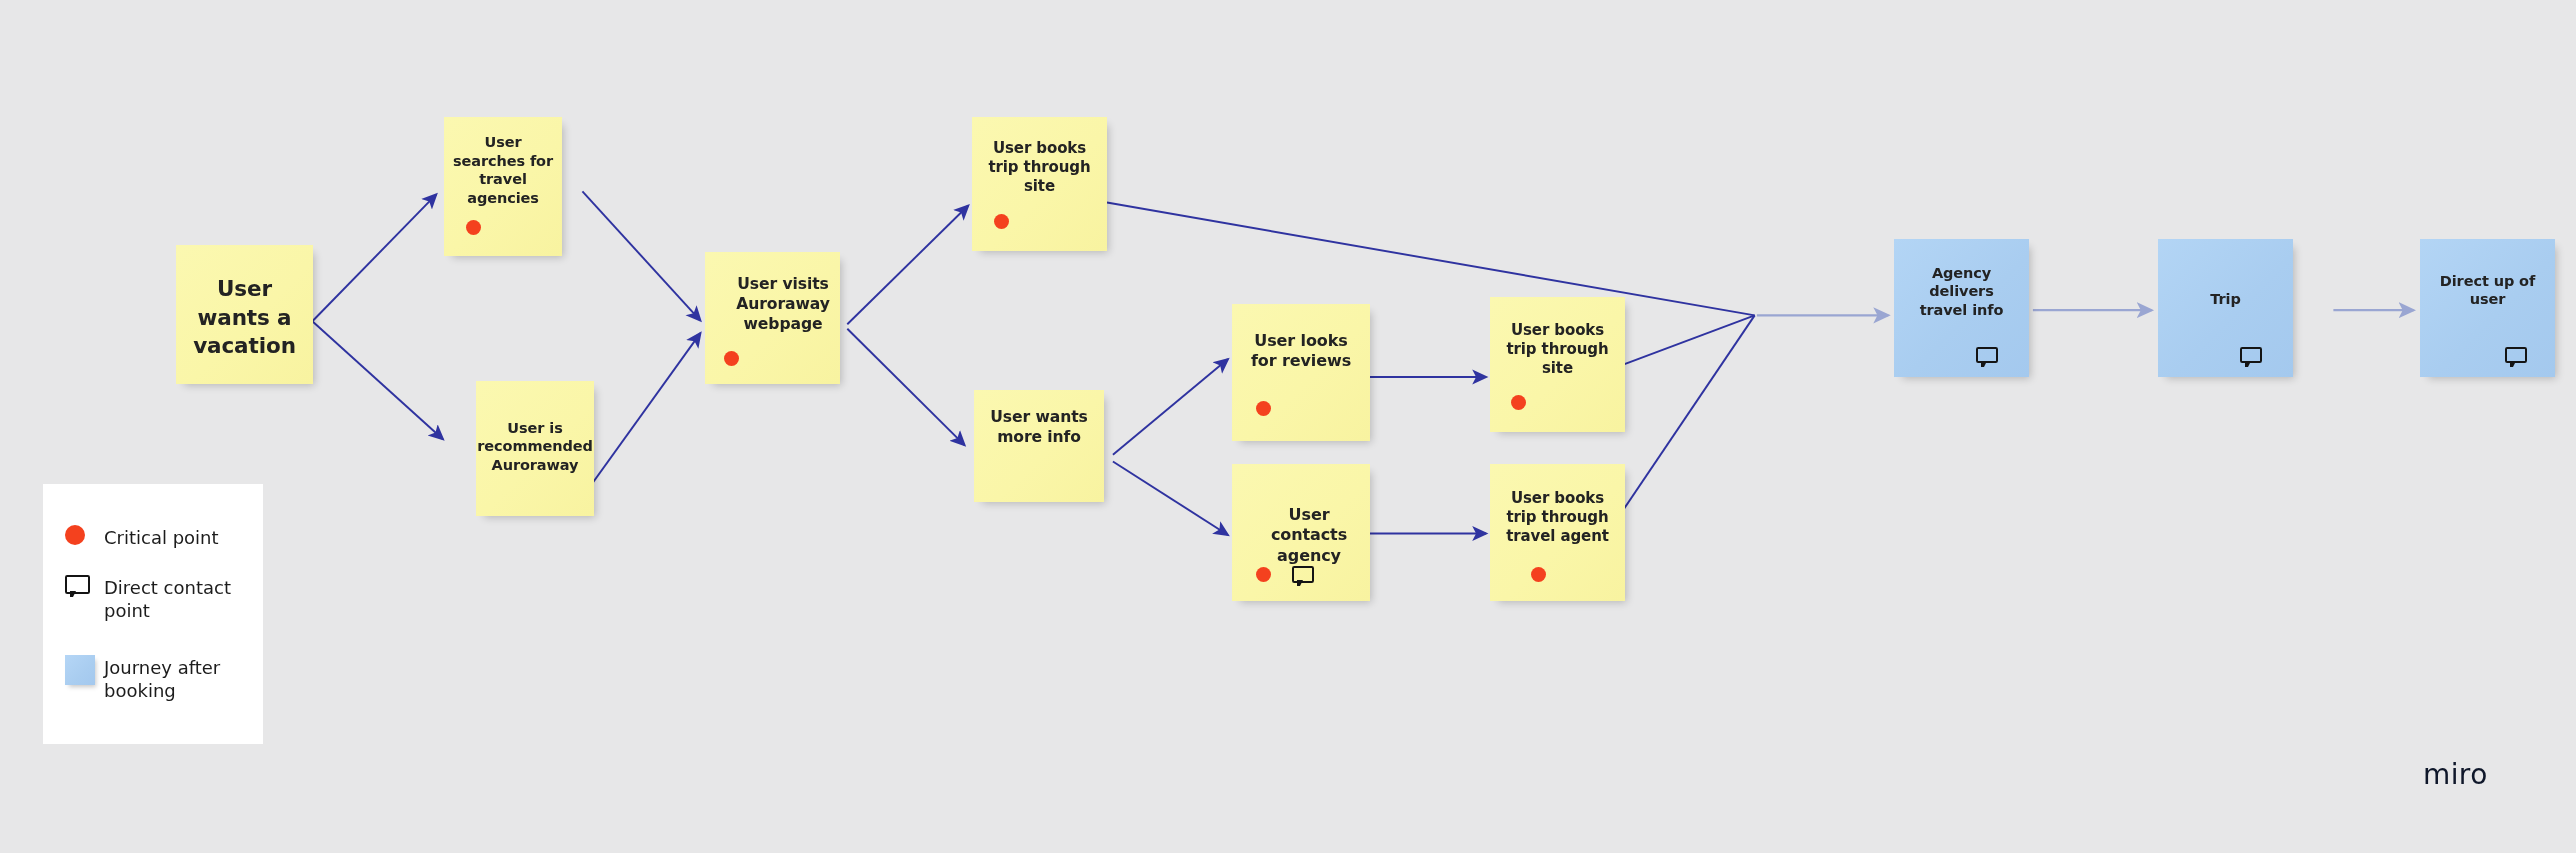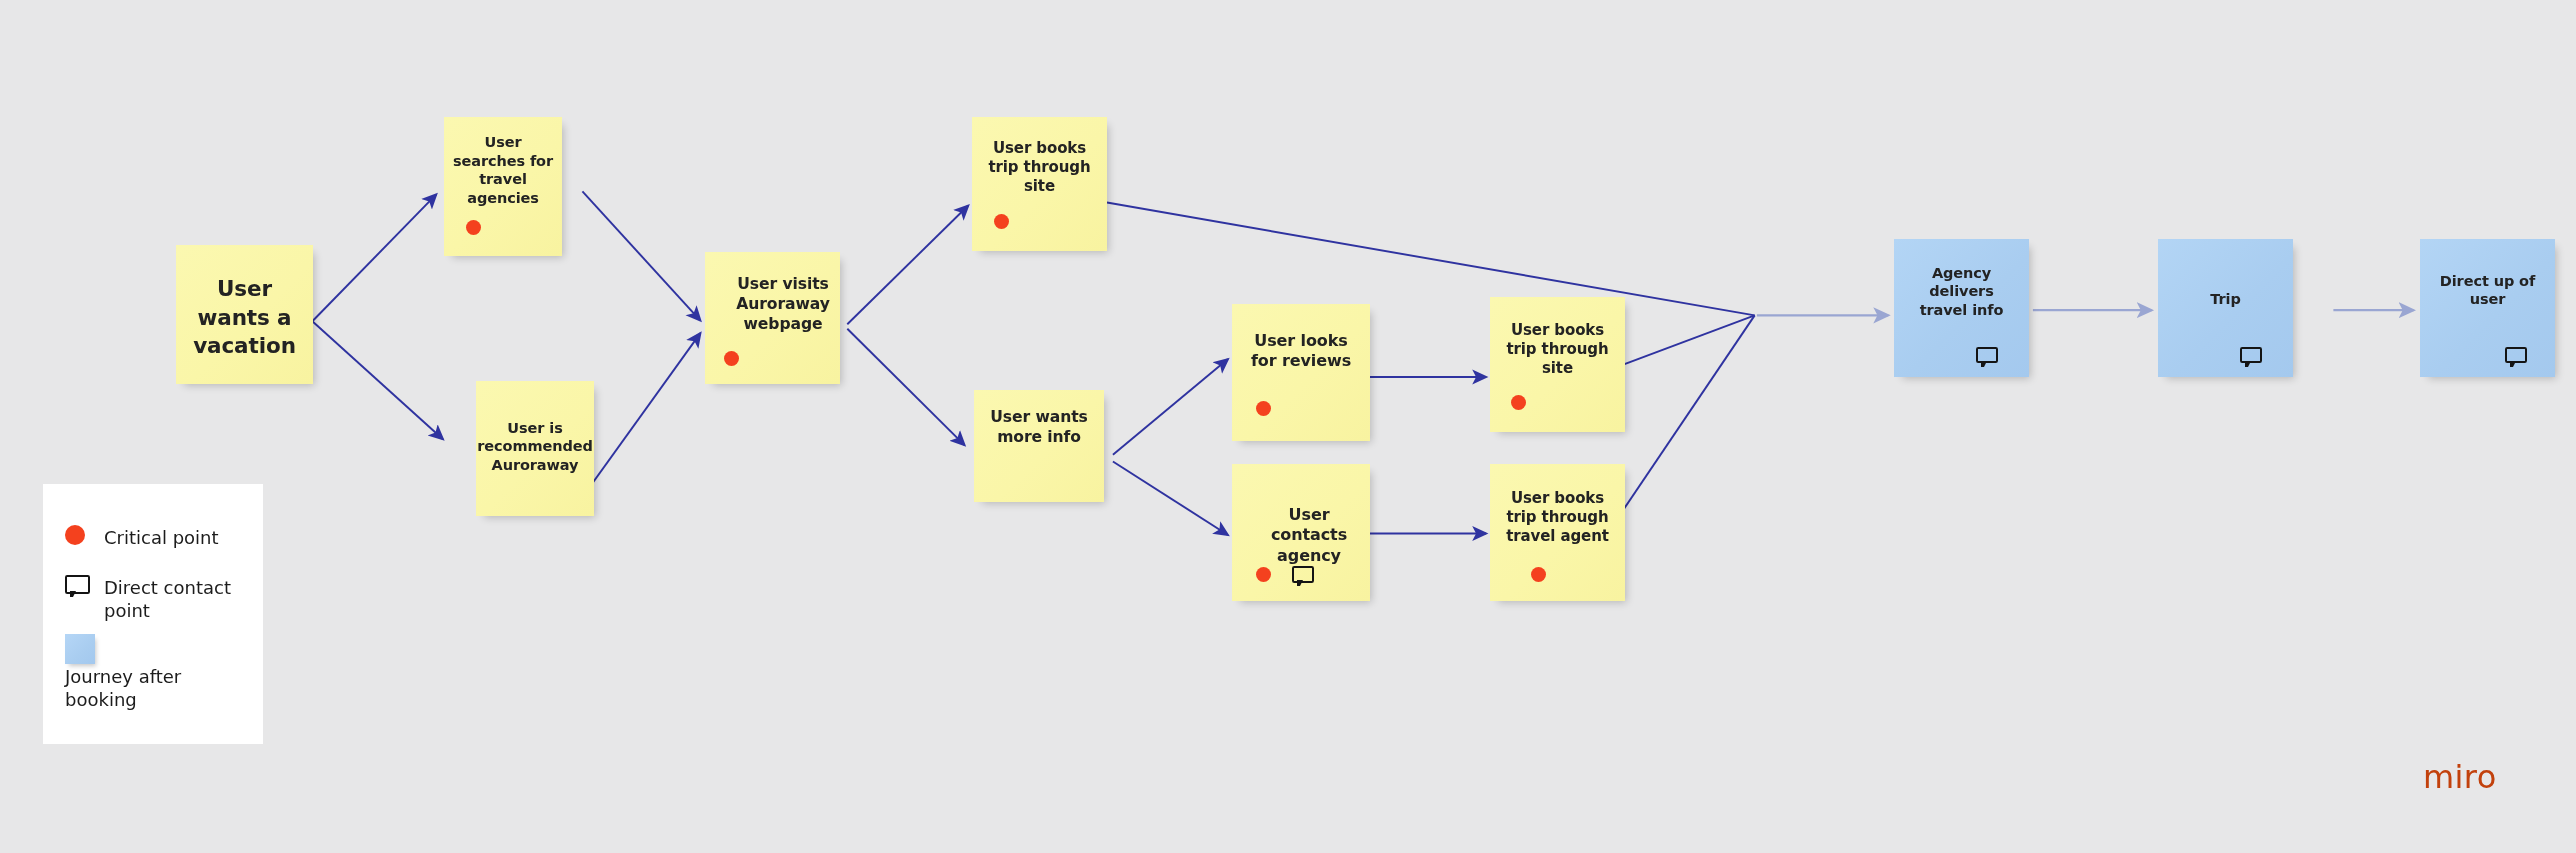--- a/index.html
+++ b/index.html
@@ -136,23 +136,23 @@
     width: 2576px;
     height: 854px;
     pointer-events: none;
   }
 
   
   #watermark {
     position: absolute;
     left: 2423px;
     top: 758px;
-    font-size: 32px;
+    font-size: 28px;
     letter-spacing: 0.4px;
-    color: #c2410c;
+    color: #0f172a;
     font-family: "DejaVu Sans", sans-serif;
     font-weight: 400;
   }
 </style>
 </head>
 <body>
 
 <div id="canvas">
 
   <svg id="arrows" viewBox="0 0 3472 1151" xmlns="http://www.w3.org/2000/svg">
@@ -319,21 +319,21 @@
     </div>
 
     <div class="legend-row" style="left:22px; top:91px;">
       <span class="legend-icon">
         <span class="bubble big"></span>
       </span>
       <span class="legend-label">Direct contact
 point</span>
     </div>
 
-    <div class="legend-row" style="left:22px; top:150px;flex-direction:column;">
+    <div class="legend-row" style="left:22px; top:171px;">
       <span class="legend-icon">
         <span class="legend-swatch"></span>
       </span>
       <span class="legend-label">Journey after
 booking</span>
     </div>
 
   </div>
 
   <div id="watermark">miro</div>

